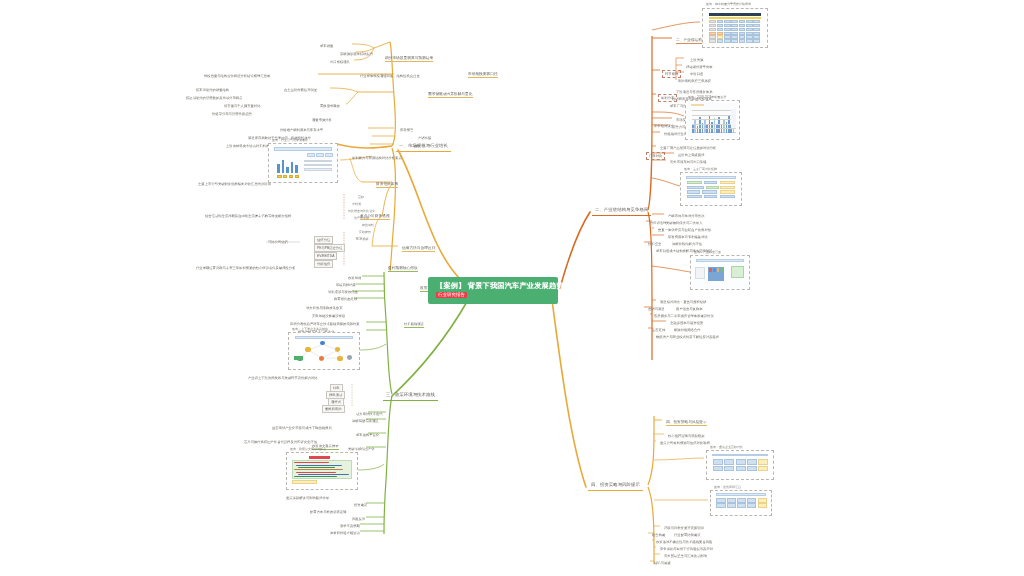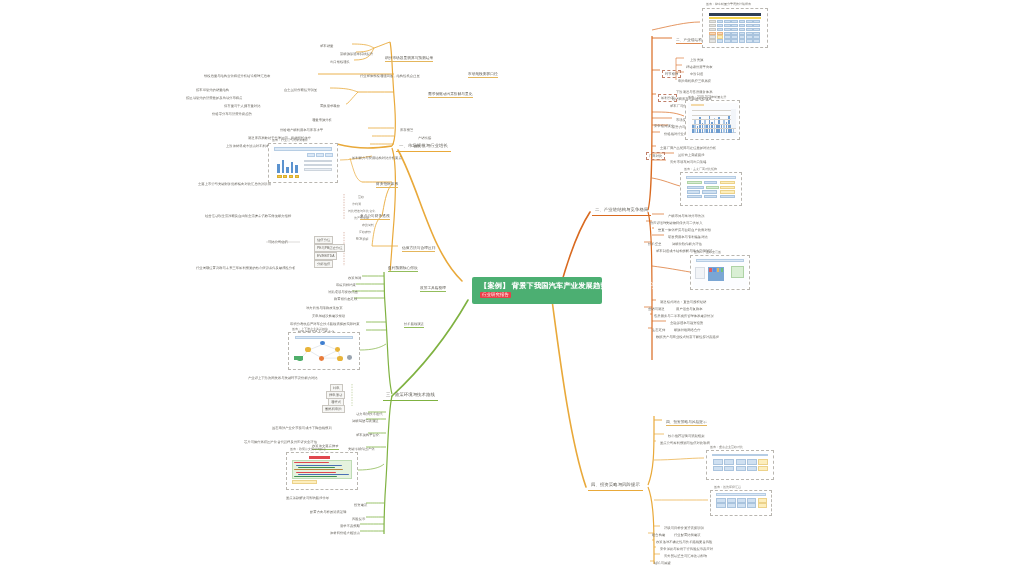--- a/index.html
+++ b/index.html
@@ -245,21 +245,21 @@
     <path d="M 654 540 L 652 540" stroke="#e9a93a" stroke-width=".7" fill="none"></path>
     <path d="M 654 547 L 656 547" stroke="#e9a93a" stroke-width=".7" fill="none"></path>
     <path d="M 654 554 L 660 554" stroke="#e9a93a" stroke-width=".7" fill="none"></path>
     <path d="M 654 561 L 650 561" stroke="#e9a93a" stroke-width=".7" fill="none"></path>
 
     <path d="M 340 160 C 350 160 360 158 372 156" stroke="#e9a93a" stroke-width=".7" fill="none"></path>
     <path d="M 360 350 C 372 350 380 348 386 344" stroke="#7fb241" stroke-width=".7" fill="none"></path>
     <path d="M 358 470 C 370 470 380 468 384 464" stroke="#7fb241" stroke-width=".7" fill="none"></path>
   </svg>
 
-  <div class="root-node" id="root-node" style="left: 472px; top: 277px; width: 130px; height: 27px; background: rgb(76, 175, 114);">
+  <div class="root-node" id="root-node" style="left: 428px; top: 277px; width: 130px; height: 27px; background: rgb(76, 175, 114);">
     <div class="root-title">【案例】 背景下我国汽车产业发展趋势及投资策略研究</div>
     <div class="root-badge">行业研究报告</div>
   </div>
 
   <div id="branch-labels">
       <div class="l1 gold" style="left: 396px; top: 142px;">一、市场规模与行业增长</div>
       <div class="l1 orange" style="left: 592px; top: 206px;">二、产业链结构与竞争格局</div>
       <div class="l1 green" style="left: 383px; top: 391px;">三、政策环境与技术路线</div>
       <div class="l1 gold" style="left: 588px; top: 481px;">四、投资策略与风险提示</div>
     </div>

